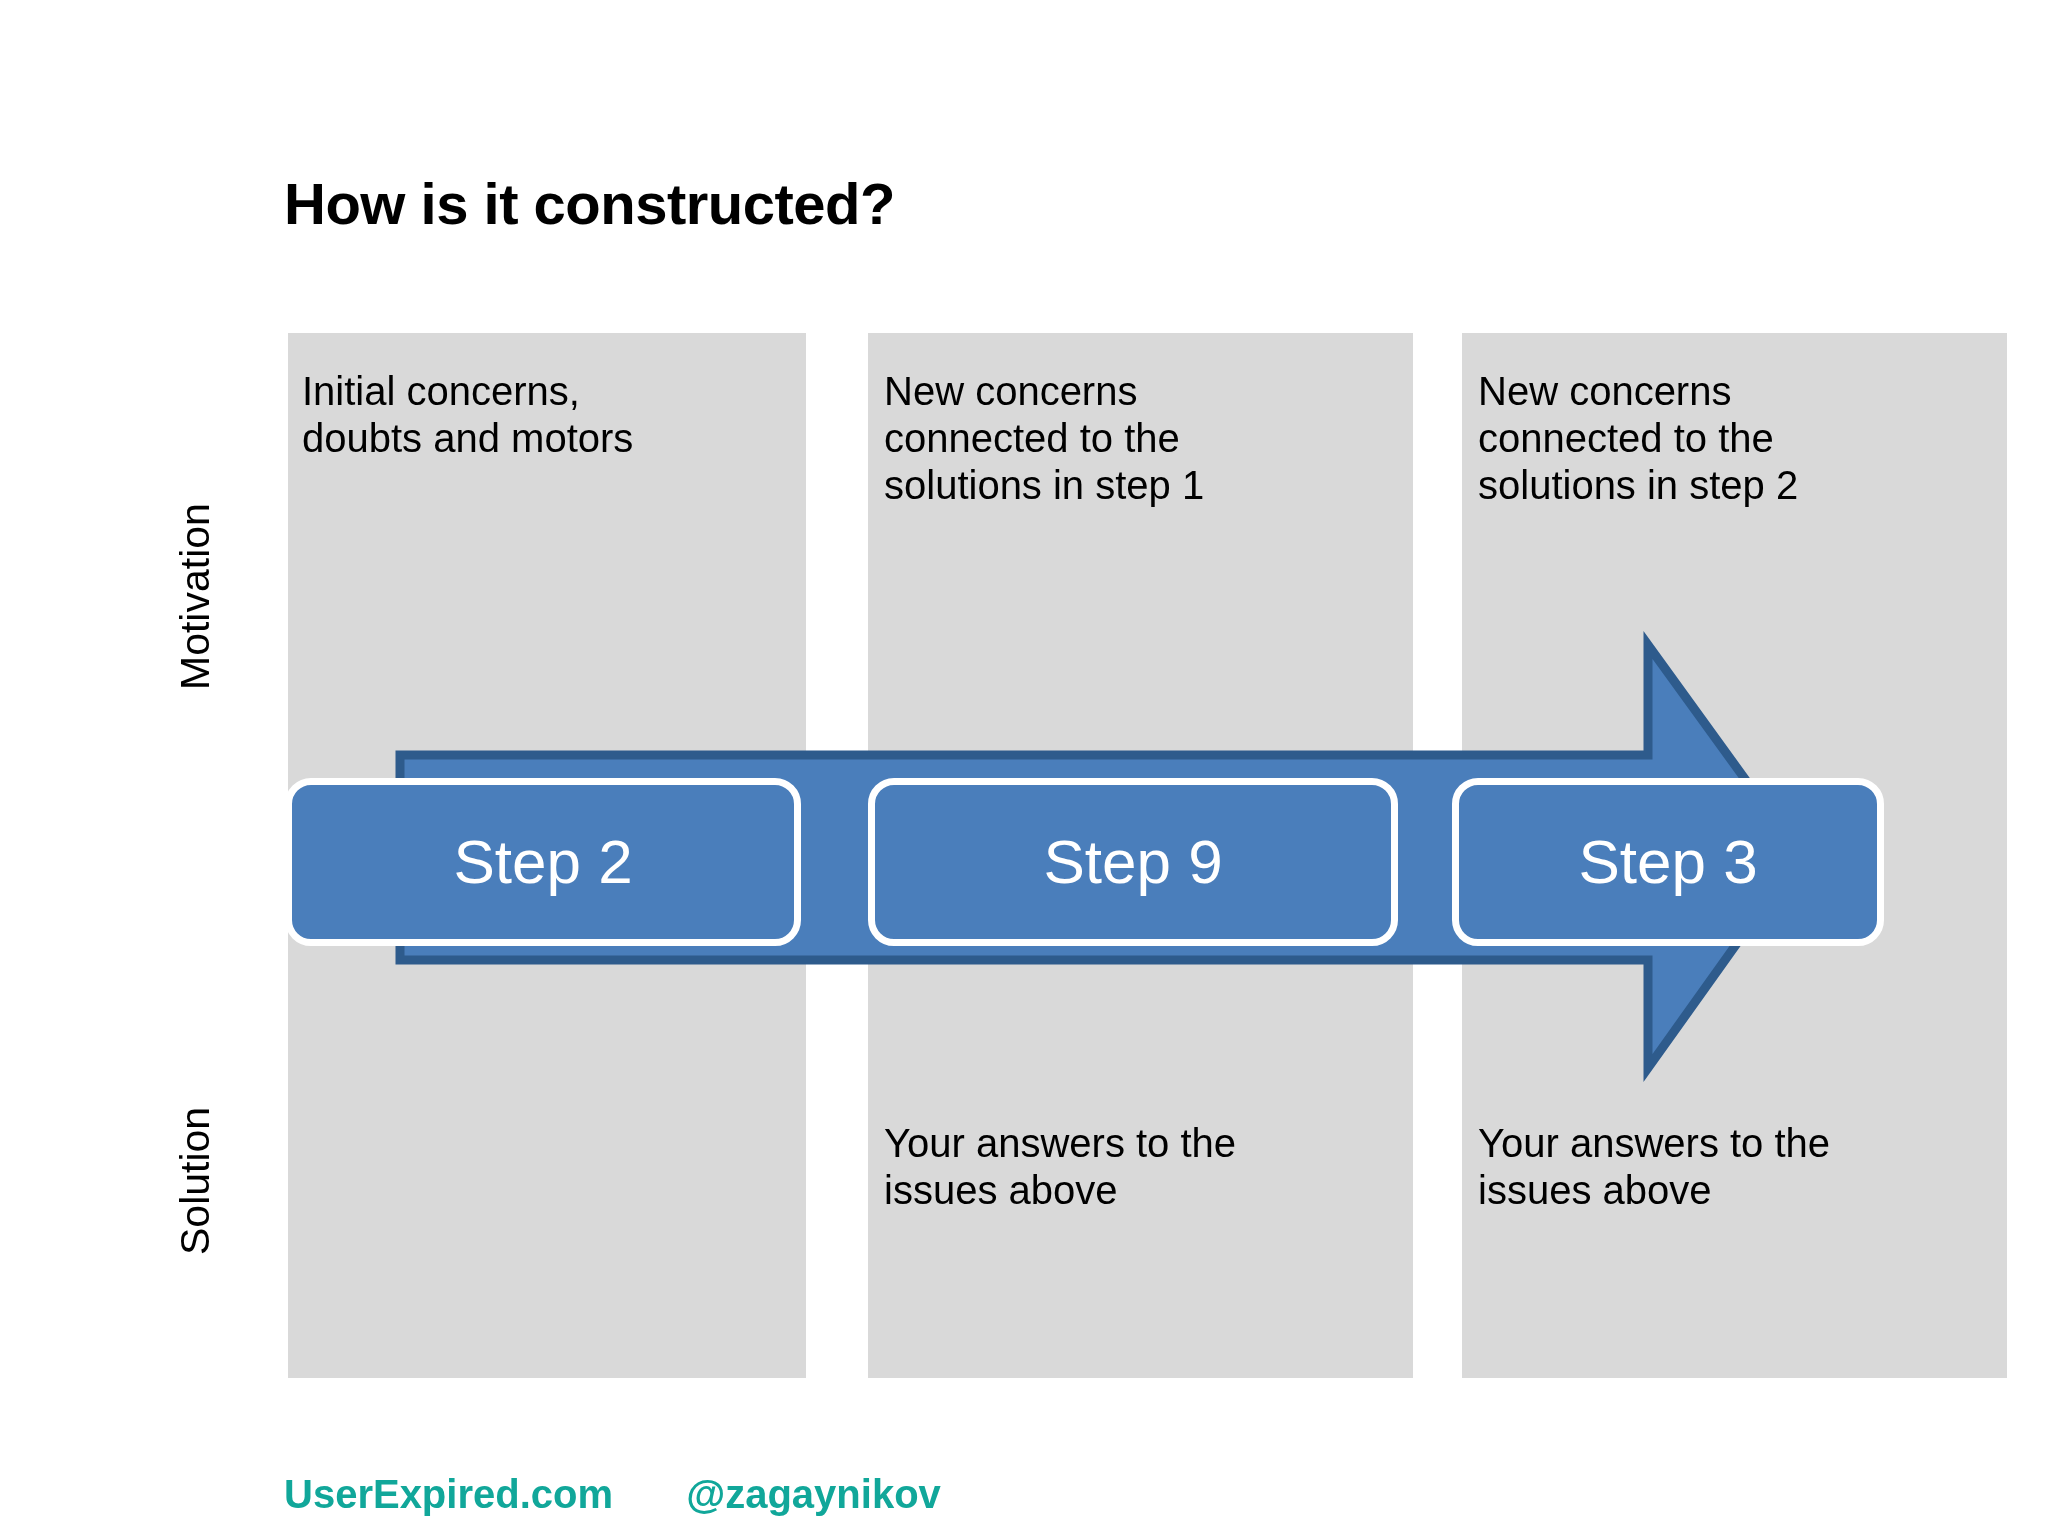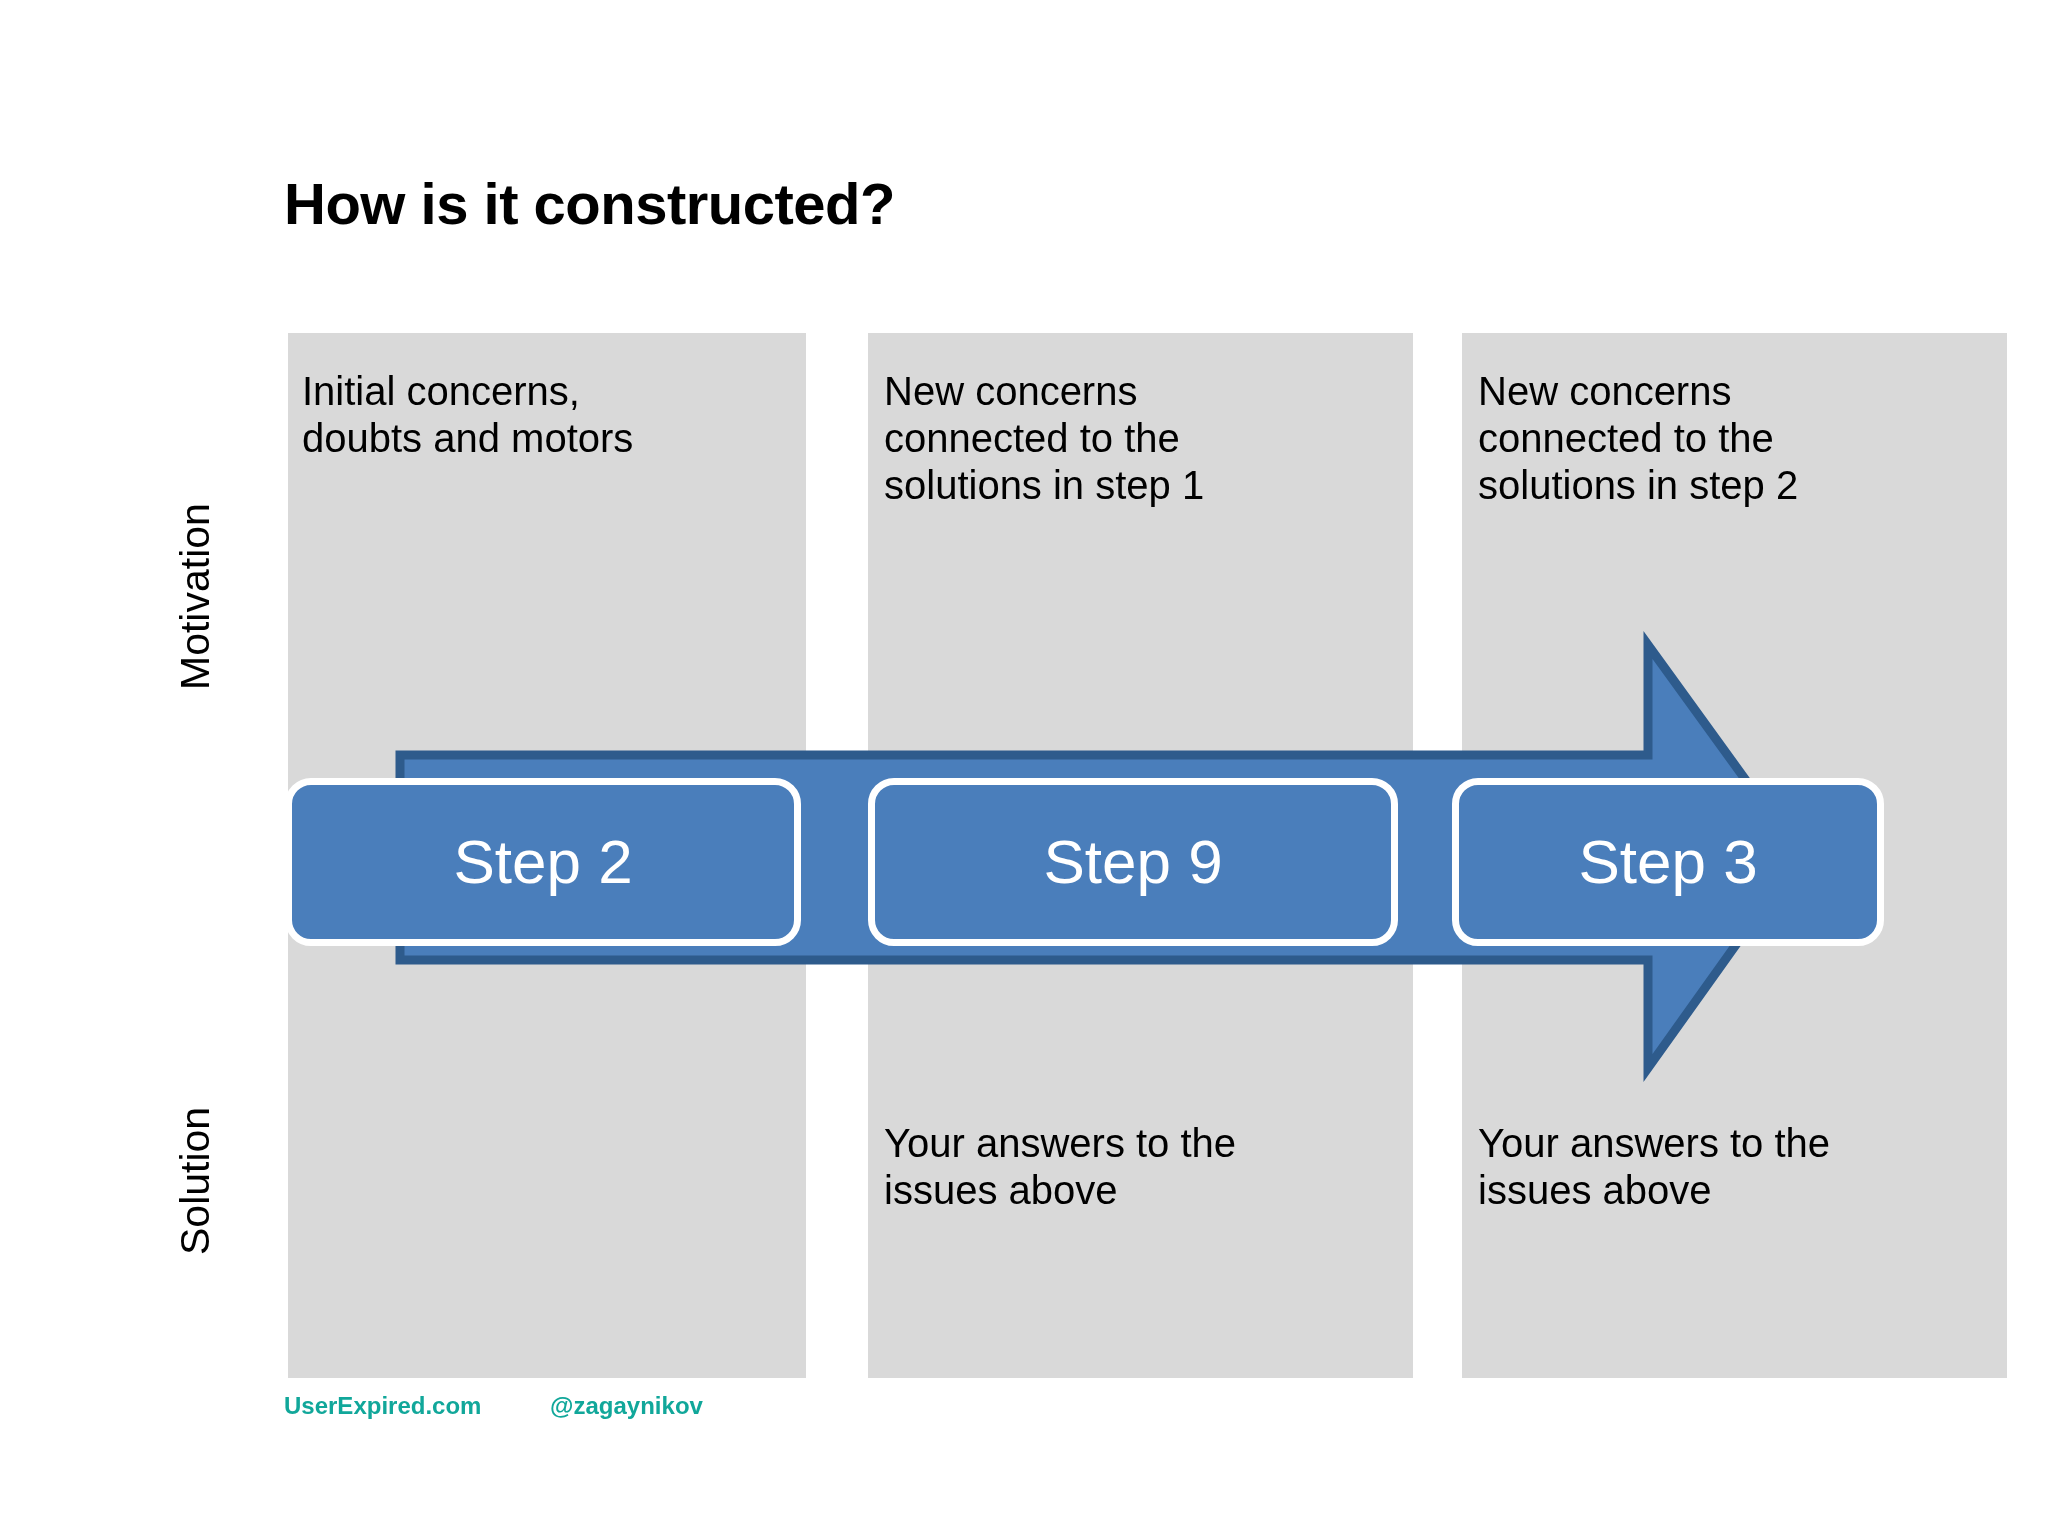--- a/index.html
+++ b/index.html
@@ -101,22 +101,22 @@
     line-height: 1;
   }
   #step-1 { left: 285px;  width: 516px; }
   #step-2 { left: 868px;  width: 530px; }
   #step-3 { left: 1452px; width: 432px; }
 
   
   #footer {
     position: absolute;
     left: 284px;
-    top: 1392px;
-    font-size: 24px;
+    top: 1472px;
+    font-size: 40px;
     font-weight: bold;
     color: #11a79a;
     white-space: nowrap;
   }
   #footer .site { margin-right: 62px; }
 </style>
 </head>
 <body>
 
 <div id="slide">

